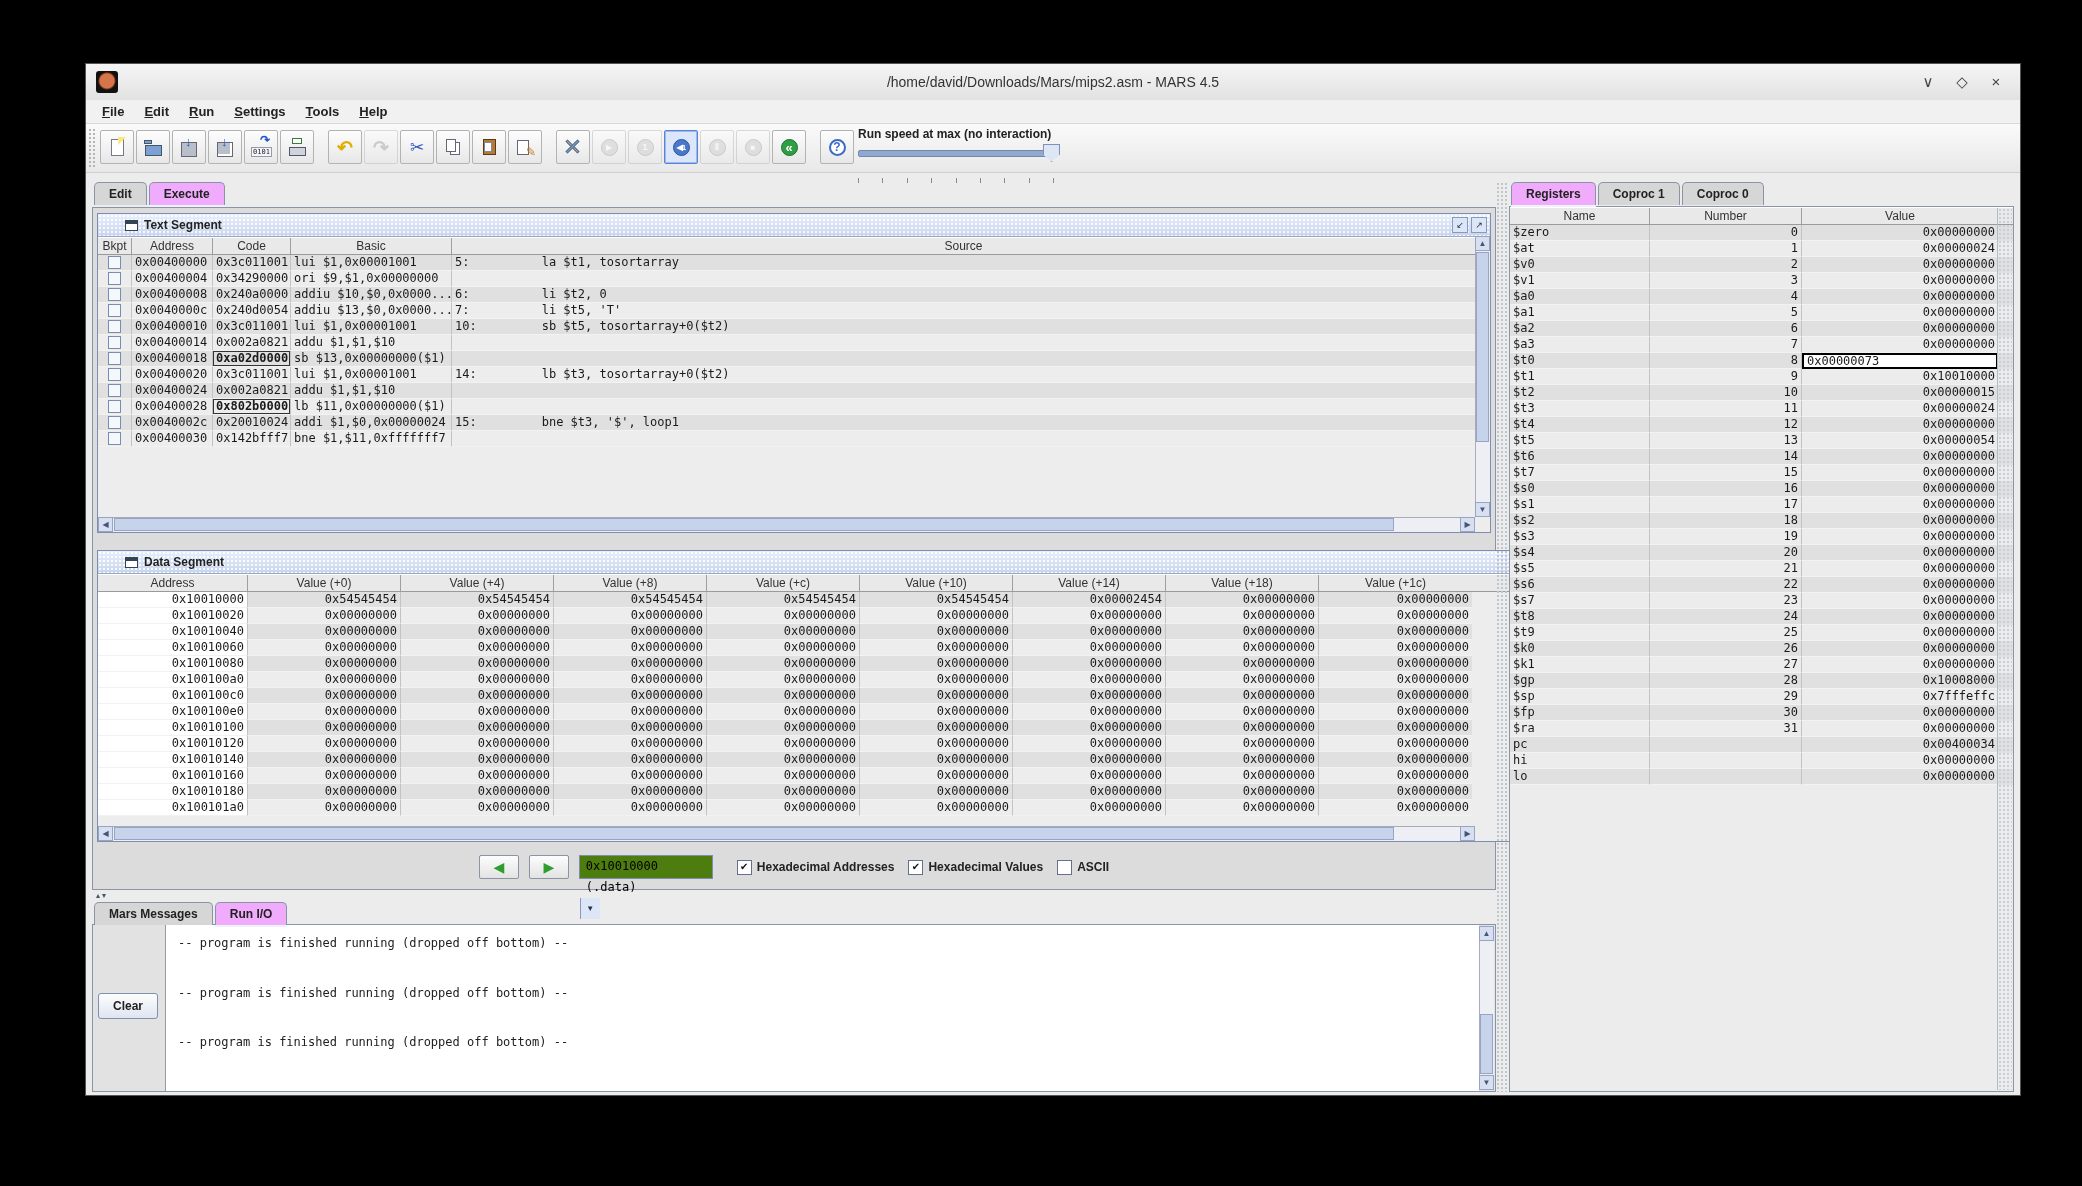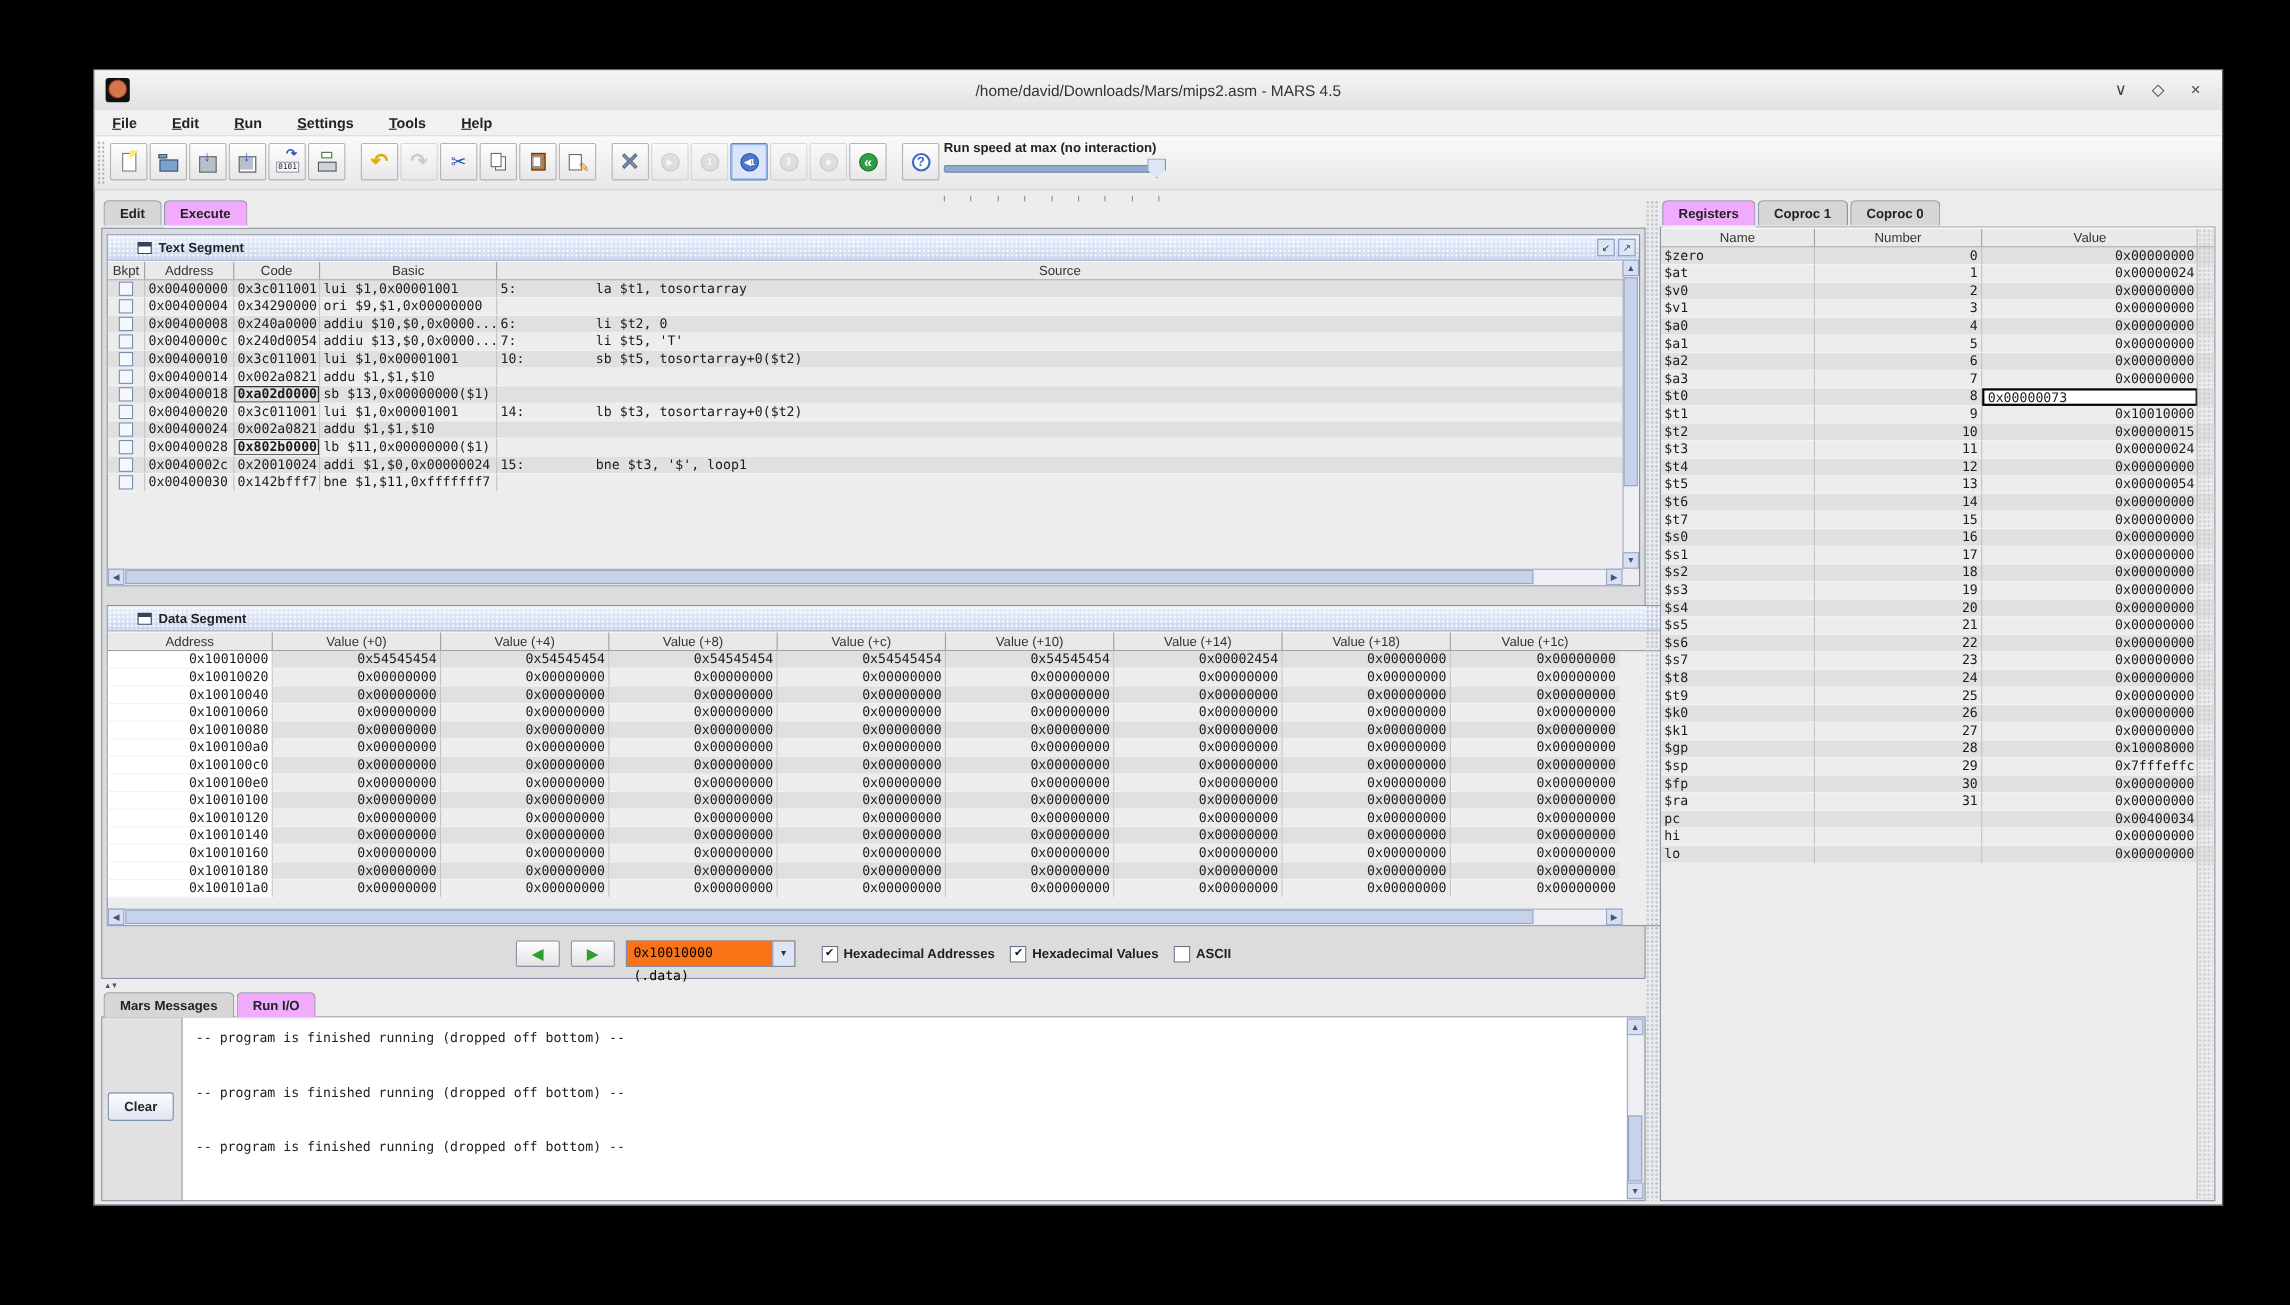--- a/index.html
+++ b/index.html
@@ -11,21 +11,21 @@
   .titlebar{position:absolute;left:0;top:0;width:100%;height:36px;
             background:linear-gradient(#f5f5f5,#e2e2e2);border-bottom:1px solid #c4c4c4;}
   .app-icon{position:absolute;left:10px;top:7px;width:22px;height:22px;border-radius:3px;
             background:radial-gradient(circle at 50% 45%, #d4754a 0 7px, #8a3a20 8px, #111 9px);}
   .win-title{position:absolute;left:0;right:0;top:0;height:36px;line-height:36px;text-align:center;
              font-size:14px;color:#333;}
   .win-controls{position:absolute;right:14px;top:0;height:36px;display:flex;align-items:center;gap:14px;}
   .wc{width:20px;height:20px;text-align:center;line-height:20px;font-size:15px;color:#444;cursor:default;}
   
   .menubar{position:absolute;left:0;top:36px;width:100%;height:24px;background:#f1f1f1;
-           border-bottom:1px solid #d8d8d8;display:flex;align-items:center;padding-left:6px;box-sizing:border-box;gap:12px;}
+           border-bottom:1px solid #d8d8d8;display:flex;align-items:center;padding-left:6px;box-sizing:border-box;}
   .menu-item{display:inline-block;padding:0 10px;font-size:13px;font-weight:bold;color:#222;line-height:22px;}
   .menu-item::first-letter{text-decoration:underline;}
   
   .toolbar{position:absolute;left:0;top:60px;width:100%;height:48px;
            background:linear-gradient(#fafafa,#e8e8e8);border-bottom:1px solid #cfcfcf;}
   .grip{position:absolute;left:2px;top:4px;width:7px;height:40px;
         background-image:radial-gradient(#b5b5b5 1px,transparent 1.2px);background-size:4px 4px;}
   .tb-groups{position:absolute;left:14px;top:6px;display:flex;align-items:center;}
   .tb-group{display:flex;gap:2px;margin-right:14px;}
   .tbtn{position:relative;width:34px;height:34px;border:1px solid #b3b3b3;border-radius:2px;
@@ -119,21 +119,21 @@
   
   .data-frame{left:4px;top:342px;width:1588px;height:292px;}
   .c-daddr{width:150px;text-align:right;background:#fff;}
   .c-dval{width:153px;text-align:right;}
   .ds-rows .drow:nth-child(odd) .c-dval{background:#e0e0e0;}
   .c-dval:last-child{border-right:none;}
   
   .ds-footer{position:absolute;left:4px;top:642px;width:1394px;height:34px;display:flex;align-items:center;justify-content:center;gap:10px;}
   .nav-btn{width:40px;height:24px;border:1px solid #8a94a6;border-radius:2px;background:linear-gradient(#fdfdfd,#e3e3e3);
            font-size:14px;color:#2f9e2f;line-height:22px;text-align:center;padding:0;}
-  .combo{display:flex;height:22px;border:1px solid #7f8db0;background:#f97316;}
+  .combo{display:flex;height:22px;border:1px solid #7f8db0;background:#4d7c0f;flex-direction:column;}
   .combo-value{font-family:"DejaVu Sans Mono",monospace;font-size:12px;line-height:21px;padding:0 6px;width:120px;}
   .combo-arrow{width:19px;background:#dce6f7;border-left:1px solid #8899bb;font-size:8px;line-height:21px;text-align:center;color:#234;}
   .chk-item{display:flex;align-items:center;gap:5px;margin-left:14px;}
   .checkbox{width:13px;height:13px;background:#fff;border:1px solid #66708a;font-size:10px;line-height:12px;text-align:center;color:#111;}
   .checkbox.checked::before{content:"✔";}
   .chk-label{font-size:12px;font-weight:bold;color:#222;}
   
   .h-divider{position:absolute;left:6px;top:827px;width:1404px;height:11px;}
   .hd-btns{position:absolute;left:4px;top:0;display:flex;gap:2px;font-size:8px;color:#456;line-height:10px;}
   .v-divider{position:absolute;left:1410px;top:118px;width:13px;height:910px;

